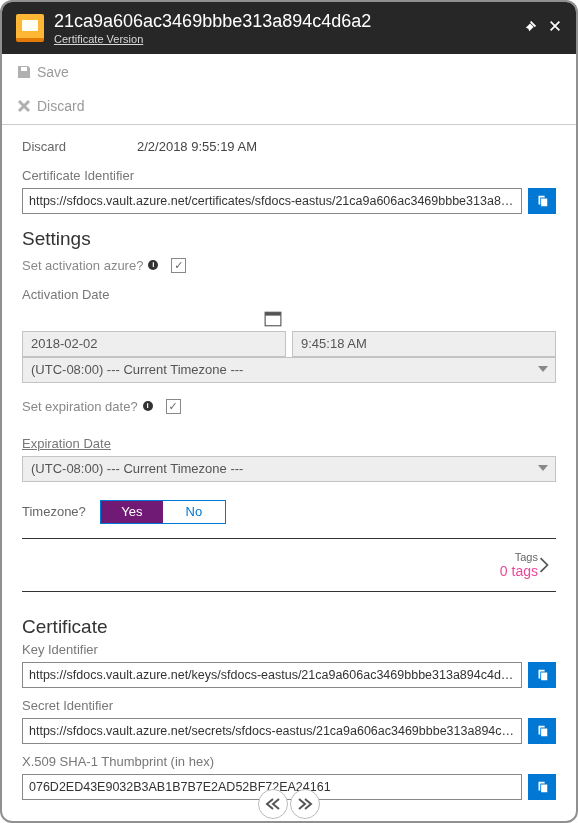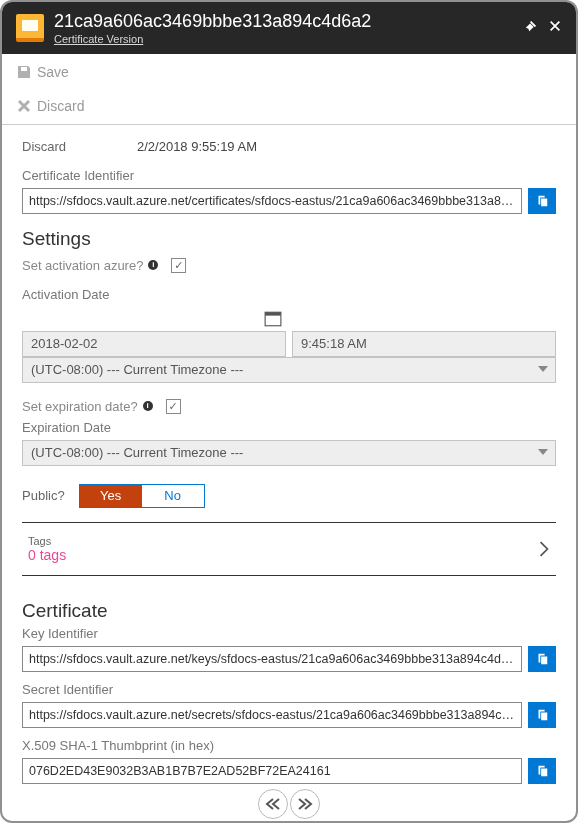--- a/index.html
+++ b/index.html
@@ -54,25 +54,25 @@
   .dt-input { width: 100%; height: 26px; background: #eeeeee; border: 1px solid #c3c3c3; padding: 0 8px; font-size: 13px; color: #555; font-family: inherit; margin-top: 24px; }
   .cal-ic { position: absolute; right: 4px; top: 3px; width: 18px; height: 18px; pointer-events: none; }
   .tz-row { position: relative; }
   .tz-sel { width: 100%; height: 26px; background: #eeeeee; border: 1px solid #c3c3c3; padding: 0 8px; font-size: 13px; color: #555; appearance: none; font-family: inherit; }
   .chev { position: absolute; right: 8px; top: 9px; width: 10px; height: 6px; fill: #888; pointer-events:none; }
 
   .toggle-row { display: flex; align-items: center; gap: 14px; margin-top: 18px; font-size: 13px;}
   .toggle-lbl { color: #666; }
   .toggle { display: flex; border: 1px solid #0078d4; height: 24px; }
   .toggle div { width: 62px; text-align: center; font-size: 13px; line-height: 22px; }
-  .toggle .on { background: #c2410c; color: #fff; }
+  .toggle .on { background: #701a75; color: #fff; }
   .toggle .off { background: #fff; color: #0078d4; }
 
   .tags { border-top: 1px solid #333; border-bottom: 1px solid #333; padding: 12px 6px; margin-top: 14px; display: flex; align-items: center;}
-  .tags-text { flex:1; }
+  .tags-text { flex:1;text-align:right; }
   .tags-title { font-size: 11px; color: #666; }
   .tags-val { font-size: 14px; color: #ec4899; }
   .tags svg { width: 12px; height: 16px; fill: #555; }
 
   
   .footer-nav { position: absolute; bottom: 2px; left: 50%; transform: translateX(-50%); display: flex; gap: 2px; }
   .nav-circ { width: 30px; height: 30px; border-radius: 50%; border: 1px solid #bbb; background: #fff; display:flex; align-items:center; justify-content:center;}
   .nav-circ svg{ width:16px; height:12px; stroke:#555; stroke-width:2; fill:none;}
 </style>
 </head>
@@ -154,30 +154,30 @@
           <path d="M0 0l5 6 5-6z"></path>
         </svg>
     </div>
 
     <div class="inline-lbl" style="margin-top:16px;">
       <span>Set expiration date?</span>
       <span class="info-dot">i</span>
       <span class="chk"></span>
     </div>
 
-    <span class="lbl2" style="margin-top:6px;">Expiration Date</span>
+    <span class="lbl2" style="margin-top:22px;text-decoration:underline;">Expiration Date</span>
     <div class="tz-row">
       <input class="tz-sel" readonly="" value="(UTC-08:00) --- Current Timezone ---" style="">
       <svg class="chev" viewBox="0 0 10 6">
           <path d="M0 0l5 6 5-6z"></path>
         </svg>
     </div>
 
     <div class="toggle-row">
-      <span class="toggle-lbl">Public?</span>
+      <span class="toggle-lbl">Timezone?</span>
       <div class="toggle">
         <div class="on">Yes</div>
         <div class="off">No</div>
       </div>
     </div>
 
     <div class="tags">
       <div class="tags-text">
         <div class="tags-title">Tags</div>
         <div class="tags-val">0 tags</div>

